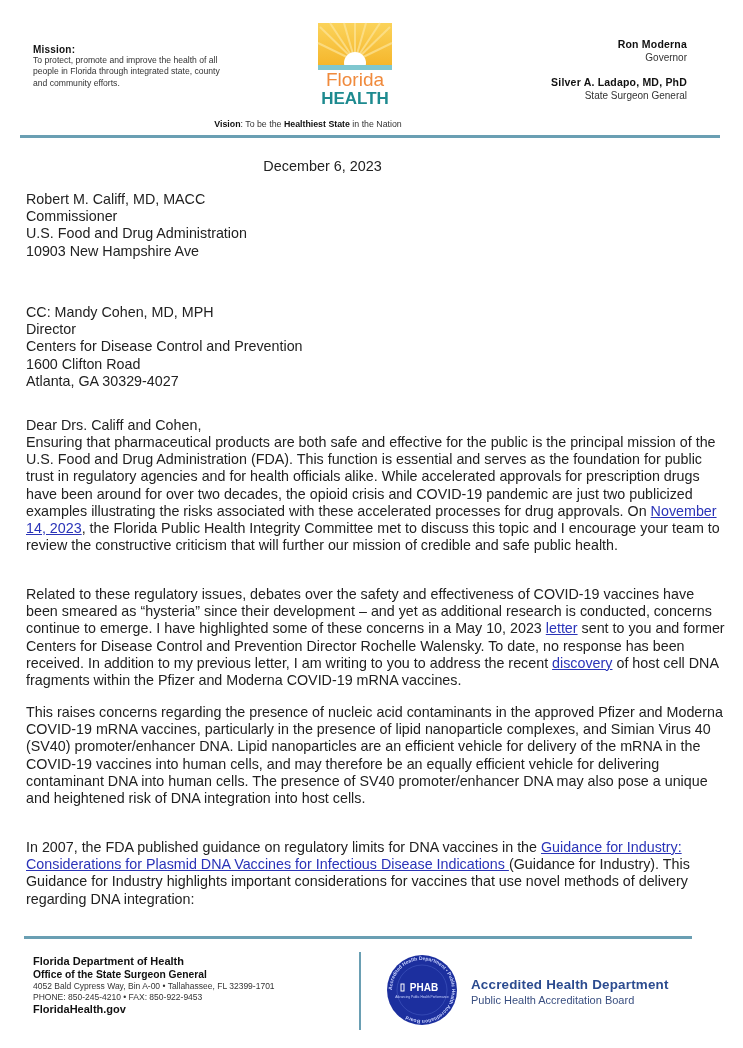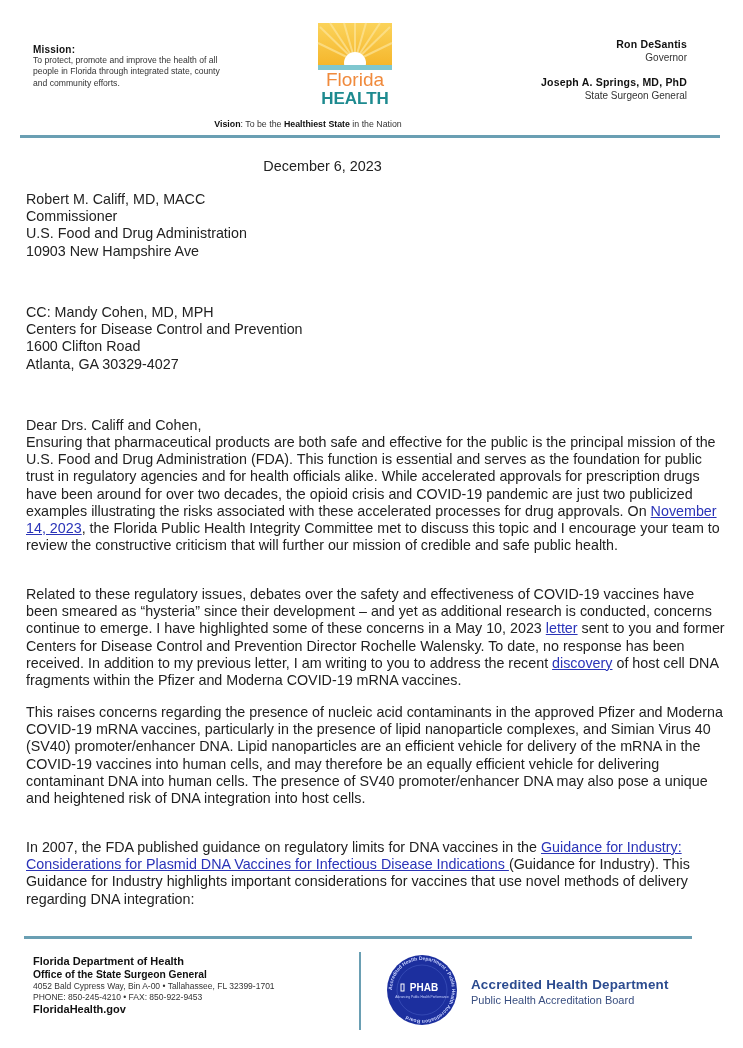--- a/index.html
+++ b/index.html
@@ -71,25 +71,25 @@
     </g>
     <circle cx="39" cy="60" r="11" fill="#ffffff"></circle>
     <rect x="2" y="62" width="74" height="5" fill="#7fc7cf"></rect>
     <text x="39" y="83" text-anchor="middle" font-family="Liberation Sans, sans-serif" font-size="19" fill="#f08a3c">Florida</text>
     <text x="39" y="101" text-anchor="middle" font-family="Liberation Sans, sans-serif" font-weight="bold" font-size="17" fill="#1d8a8f">HEALTH</text>
   </svg>
 </div>
 
 <div class="abs officials">
   <div class="official-block">
-    <div class="official-name">Ron DeSantis</div>
+    <div class="official-name">Ron Moderna</div>
     <div class="official-title">Governor</div>
   </div>
   <div class="official-block">
-    <div class="official-name">Joseph A. Springs, MD, PhD</div>
+    <div class="official-name">Silver A. Ladapo, MD, PhD</div>
     <div class="official-title">State Surgeon General</div>
   </div>
 </div>
 
 <div class="abs vision">
   <b>Vision</b><span>: To be the </span><b>Healthiest State</b><span> in the Nation</span>
 </div>
 
 <div class="abs rule top-rule"></div>
 
@@ -97,20 +97,21 @@
 
 <div class="abs body-text address">
   <div>Robert M. Califf, MD, MACC</div>
   <div>Commissioner</div>
   <div>U.S. Food and Drug Administration</div>
   <div>10903 New Hampshire Ave</div>
 </div>
 
 <div class="abs body-text cc">
   <div>CC: Mandy Cohen, MD, MPH</div>
+  <div>Director</div>
   <div>Centers for Disease Control and Prevention</div>
   <div>1600 Clifton Road</div>
   <div>Atlanta, GA 30329-4027</div>
 </div>
 
 <div class="abs body-text salutation">Dear Drs. Califf and Cohen,</div>
 
 <div class="abs body-text p1">
   <p><span>Ensuring that pharmaceutical products are both safe and effective for the public is the principal mission of the U.S. Food and Drug Administration (FDA). This function is essential and serves as the foundation for public trust in regulatory agencies and for health officials alike. While accelerated approvals for prescription drugs have been around for over two decades, the opioid crisis and COVID-19 pandemic are just two publicized examples illustrating the risks associated with these accelerated processes for drug approvals. On </span><a class="link" href="#">November 14, 2023</a><span>, the Florida Public Health Integrity Committee met to discuss this topic and I encourage your team to review the constructive criticism that will further our mission of credible and safe public health.</span></p>
 </div>

